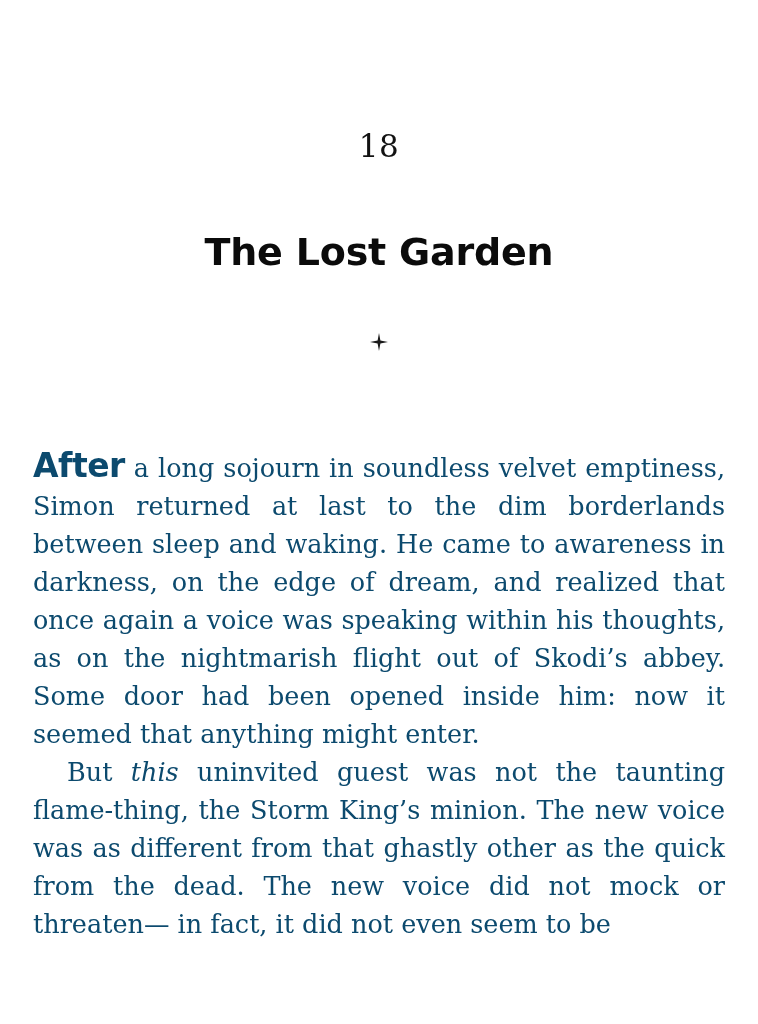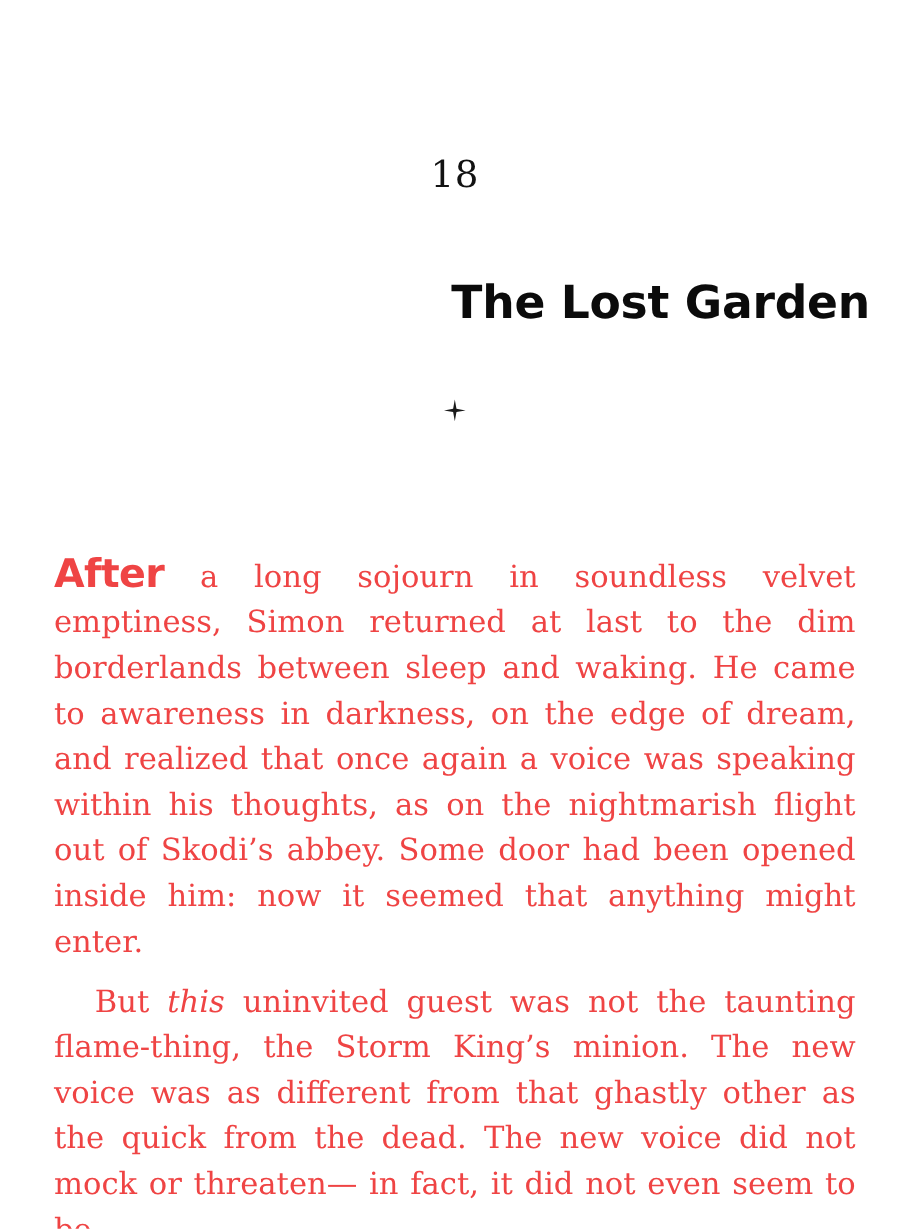--- a/index.html
+++ b/index.html
@@ -25,21 +25,21 @@
     text-align: center;
     font-family: "DejaVu Serif", serif;
     font-size: 31px;
     font-weight: 400;
     letter-spacing: 0.5px;
     margin: 0;
     padding-top: 131px;
     line-height: 1;
   }
   .chapter-title {
-    text-align: right;
+    text-align: center;
     font-family: "DejaVu Sans", sans-serif;
     font-size: 38px;
     font-weight: 700;
     letter-spacing: -0.2px;
     margin: 0;
     padding-top: 70px;
     line-height: 1.1;
     color: #0b0b0b;
   }
   .ornament {
@@ -51,27 +51,27 @@
   }
   .ornament svg {
     display: inline-block;
     vertical-align: middle;
   }
   .body-text {
     margin: 0;
     padding-top: 93px;
   }
   p.para {
-    margin: 12px;
+    margin: 0;
     font-family: "DejaVu Serif", serif;
     font-size: 25.5px;
     line-height: 38px;
     text-align: justify;
     text-justify: inter-word;
-    color: #ef4444;
+    color: #0c4a6e;
     hyphens: manual;
   }
   p.para.indent {
     text-indent: 34px;
   }
   .dropcap {
     font-family: "DejaVu Sans", sans-serif;
     font-weight: 700;
     font-size: 33px;
     letter-spacing: -0.5px;

